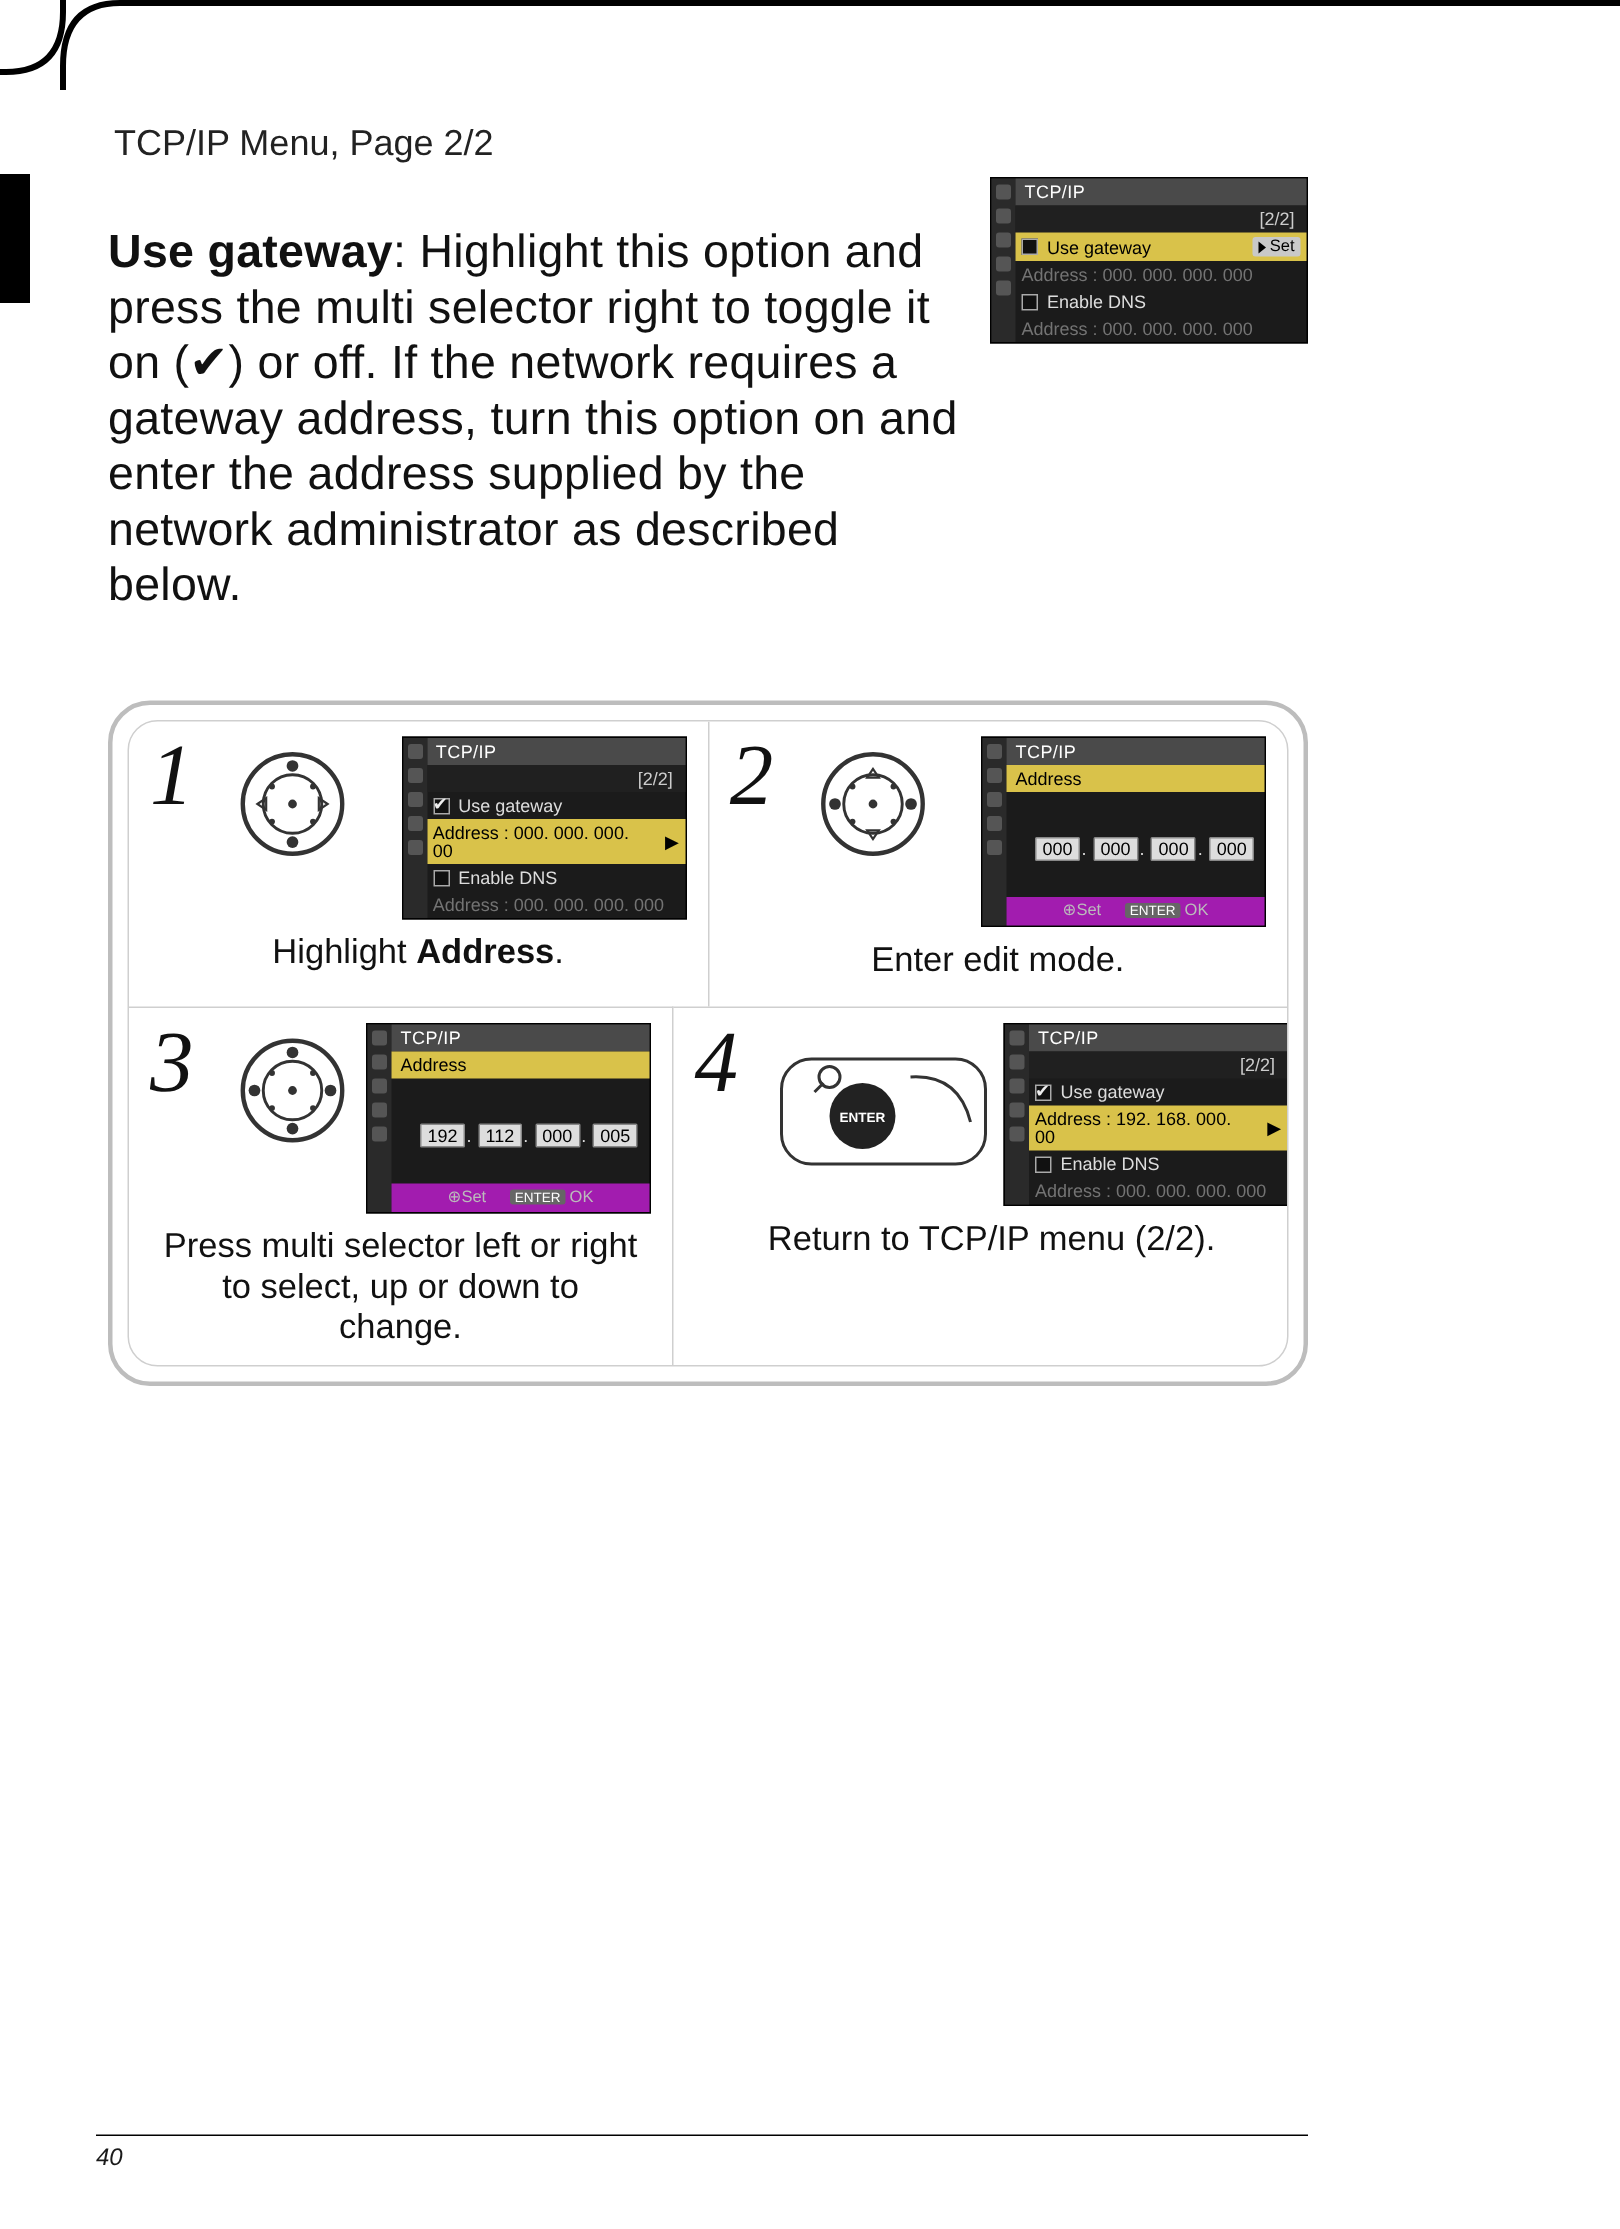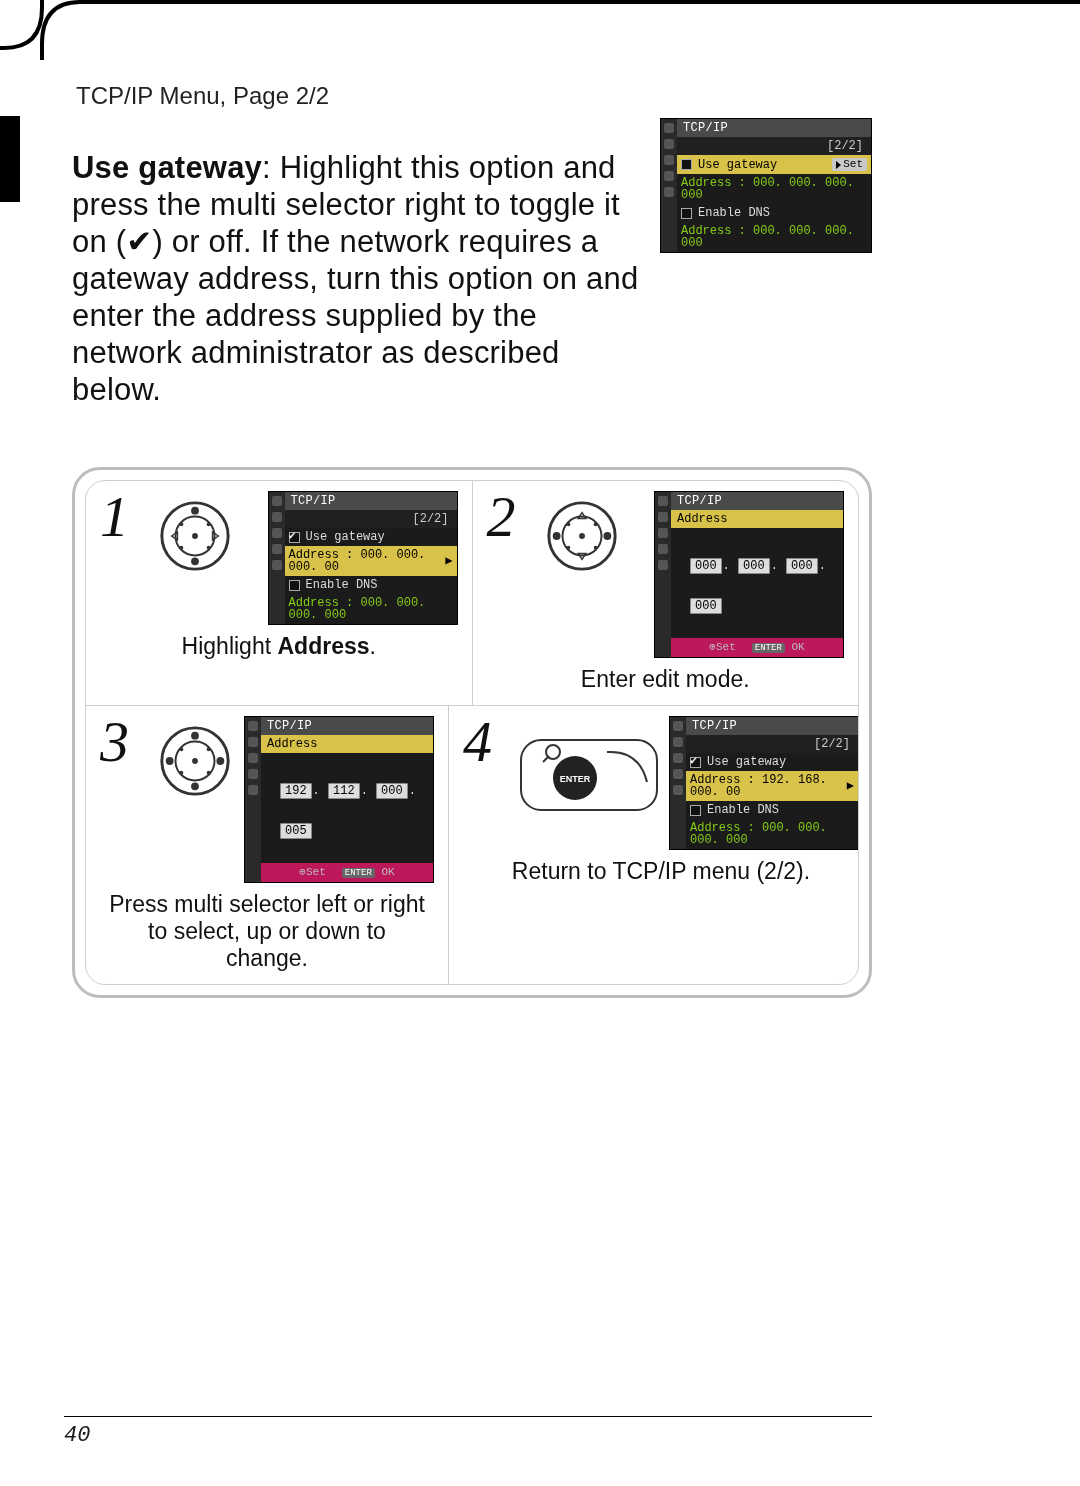--- a/index.html
+++ b/index.html
@@ -7,36 +7,36 @@
   
   .topcurve{position:absolute;left:0;top:0;width:100%;height:50px;}
   .topcurve svg{display:block}
   .sidetab{position:absolute;left:0;top:116px;width:20px;height:86px;background:#000}
   .content{padding-top:82px;padding-left:8px;padding-right:0}
   .subhead{font-size:24px;color:#222;margin:0 0 8px 4px}
   .row1{display:flex;align-items:flex-start;gap:20px}
   .para{font-size:31px;line-height:37px;letter-spacing:.2px;color:#111;flex:1}
   .para b{font-weight:700}
   
-  .lcd{background:#1b1b1b;border:1px solid #000;width:198px;box-sizing:border-box;font-family:Liberation Mono, monospace;color:#ddd;font-size:12px;line-height:1}
+  .lcd{background:#1b1b1b;border:1px solid #000;width:198px;box-sizing:border-box;font-family:Liberation Sans, sans-serif;color:#ddd;font-size:12px;line-height:1}
   .lcd .titlebar{background:#4a4a4a;color:#fff;padding:3px 6px;font-size:12px;letter-spacing:.3px}
   .lcd .pager{text-align:right;padding:3px 8px;color:#ccc;font-size:12px;background:#202020}
   .lcd .row{display:flex;align-items:center;padding:3px 4px;gap:6px}
   .lcd .hl{background:#d9c24a;color:#000}
   .lcd .hl2{background:#d9c24a;color:#000}
-  .lcd .dim{color:#84cc16}
+  .lcd .dim{color:#737373}
   .lcd .cb{display:inline-block;width:11px;height:11px;border:1px solid #aaa;background:#111;box-sizing:border-box;position:relative;flex:0 0 auto}
   .lcd .cb.checked::after{content:"✔";position:absolute;left:-1px;top:-3px;font-size:12px;color:#eee}
   .lcd .setbtn{margin-left:auto;background:#c9c9c9;color:#000;padding:1px 4px;border-radius:2px;display:flex;align-items:center;gap:2px;font-size:11px}
   .lcd .setbtn .tri{display:inline-block;width:0;height:0;border-top:4px solid transparent;border-bottom:4px solid transparent;border-left:5px solid #000}
   .lcd .sidecol{display:flex}
   .lcd .sideicons{width:16px;background:#2a2a2a;display:flex;flex-direction:column;align-items:center;gap:6px;padding:4px 0}
   .lcd .sideicons span{width:10px;height:10px;background:#555;border-radius:2px}
   .lcd .body{flex:1}
-  .lcd .footer{display:flex;gap:16px;padding:4px 8px;background:#be185d;color:#bbb;font-size:11px;justify-content:center}
+  .lcd .footer{display:flex;gap:16px;padding:4px 8px;background:#a21caf;color:#bbb;font-size:11px;justify-content:center}
   .lcd .footer .tag{background:#666;color:#fff;padding:0 3px;border-radius:2px;font-size:9px}
   .lcd .ipseg{display:inline-block;background:#ddd;color:#000;padding:1px 4px;margin:12px 1px;border-radius:1px;font-size:12px;border:1px solid #888}
   .lcd .ipblock{padding:18px 0 12px 18px}
   
   .stepsWrap{margin-top:28px;border:3px solid #bdbdbd;border-radius:28px;padding:10px;box-sizing:border-box}
   .stepsGrid{border:1px solid #cfcfcf;border-radius:20px;overflow:hidden}
   .stepRow{display:flex}
   .stepCell{flex:1;border-right:1px solid #cfcfcf;padding:10px 14px 10px 14px;box-sizing:border-box;display:flex;flex-direction:column;min-height:190px}
   .stepCell:last-child{border-right:none}
   .stepRow+.stepRow .stepCell{border-top:1px solid #cfcfcf}
@@ -44,21 +44,21 @@
   .stepNum{font-family:Georgia,'Times New Roman',serif;font-size:58px;line-height:.9;font-weight:400;width:46px;flex:0 0 auto;color:#111;font-style:italic}
   .stepGraphic{flex:0 0 auto;margin-top:6px}
   .stepLcd{margin-left:auto}
   .stepCaption{font-size:23px;color:#111;text-align:center;padding:8px 4px 2px}
   
   .dial{width:78px;height:78px}
   .dial svg{display:block}
   
   .enterIll{width:140px;height:100px}
   
-  .pgfoot{position:absolute;left:64px;right:64px;bottom:38px;border-top:1px solid #000;padding-top:6px;font-style:italic;font-family:Liberation Mono, monospace;font-size:22px}
+  .pgfoot{position:absolute;left:64px;right:64px;bottom:38px;border-top:1px solid #000;padding-top:6px;font-style:italic;font-family:Liberation Sans, sans-serif;font-size:16px}
 </style>
 </head>
 <body>
 
 <div class="page">
   <div class="topcurve">
     <svg width="1080" height="60">
         <path d="M0 0 H1080 V4 H80 Q44 4 44 44 V60 H40 V44 Q40 0 80 0 Z" fill="#000"></path>
         <path d="M40 4 Q40 46 2 46 H0 V50 H2 Q44 50 44 4 Z" fill="#000" opacity="0"></path>
         <path d="M0 46 H4 Q40 46 40 8 V0 H44 V8 Q44 50 4 50 H0 Z" fill="#000"></path>

